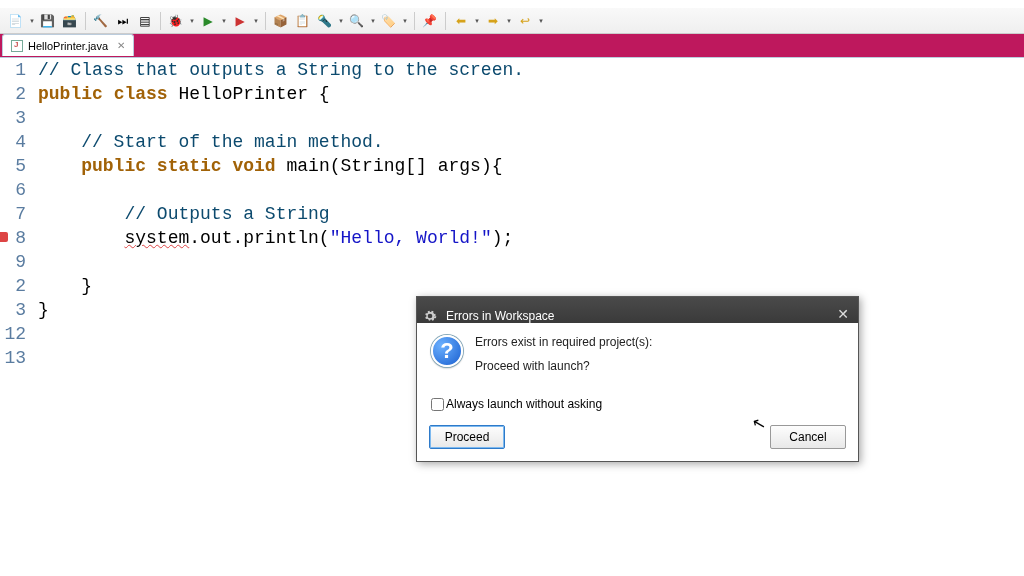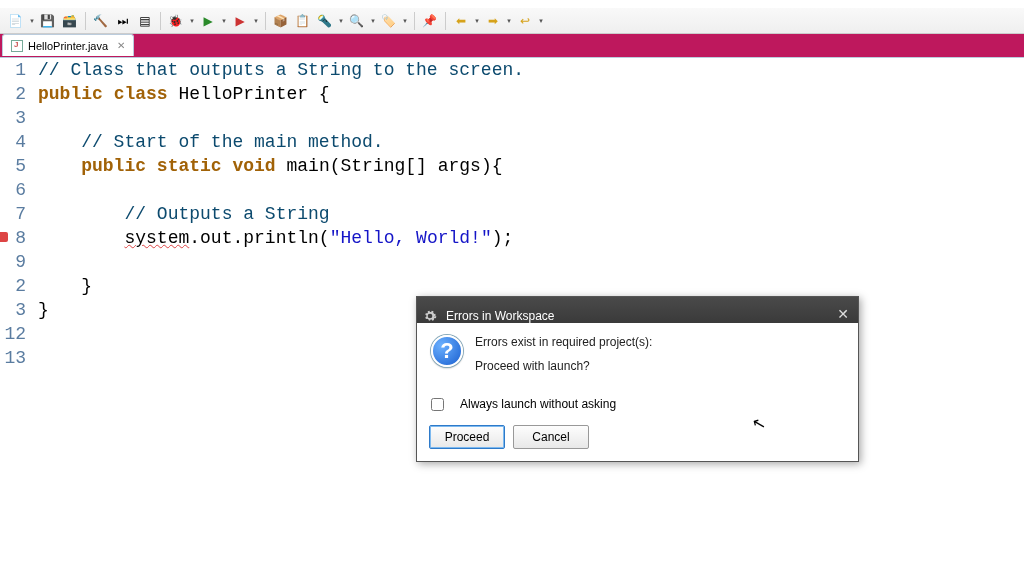--- a/index.html
+++ b/index.html
@@ -173,26 +173,26 @@
       display: flex; align-items: center; justify-content: center;
       flex-shrink: 0;
     }
     .dlg-msg { flex: 1; }
     .dlg-msg p { margin-bottom: 10px; }
     .dlg-check {
       padding: 6px 14px 10px 14px;
       font-size: 12px;
       display: flex;
       align-items: center;
-      gap: 16px;
+      gap: 2px;
     }
     .dlg-check input { width: 13px; height: 13px; }
     .dlg-buttons {
       display: flex;
-      justify-content: flex-start;
+      justify-content: space-between;
       gap: 8px;
       padding: 4px 12px 12px 12px;
     }
     .dlg-buttons button {
       width: 76px;
       height: 24px;
       font-size: 12px;
       background: linear-gradient(to bottom, #fdfdfd, #e8e8e8);
       border: 1px solid #999;
       border-radius: 2px;

